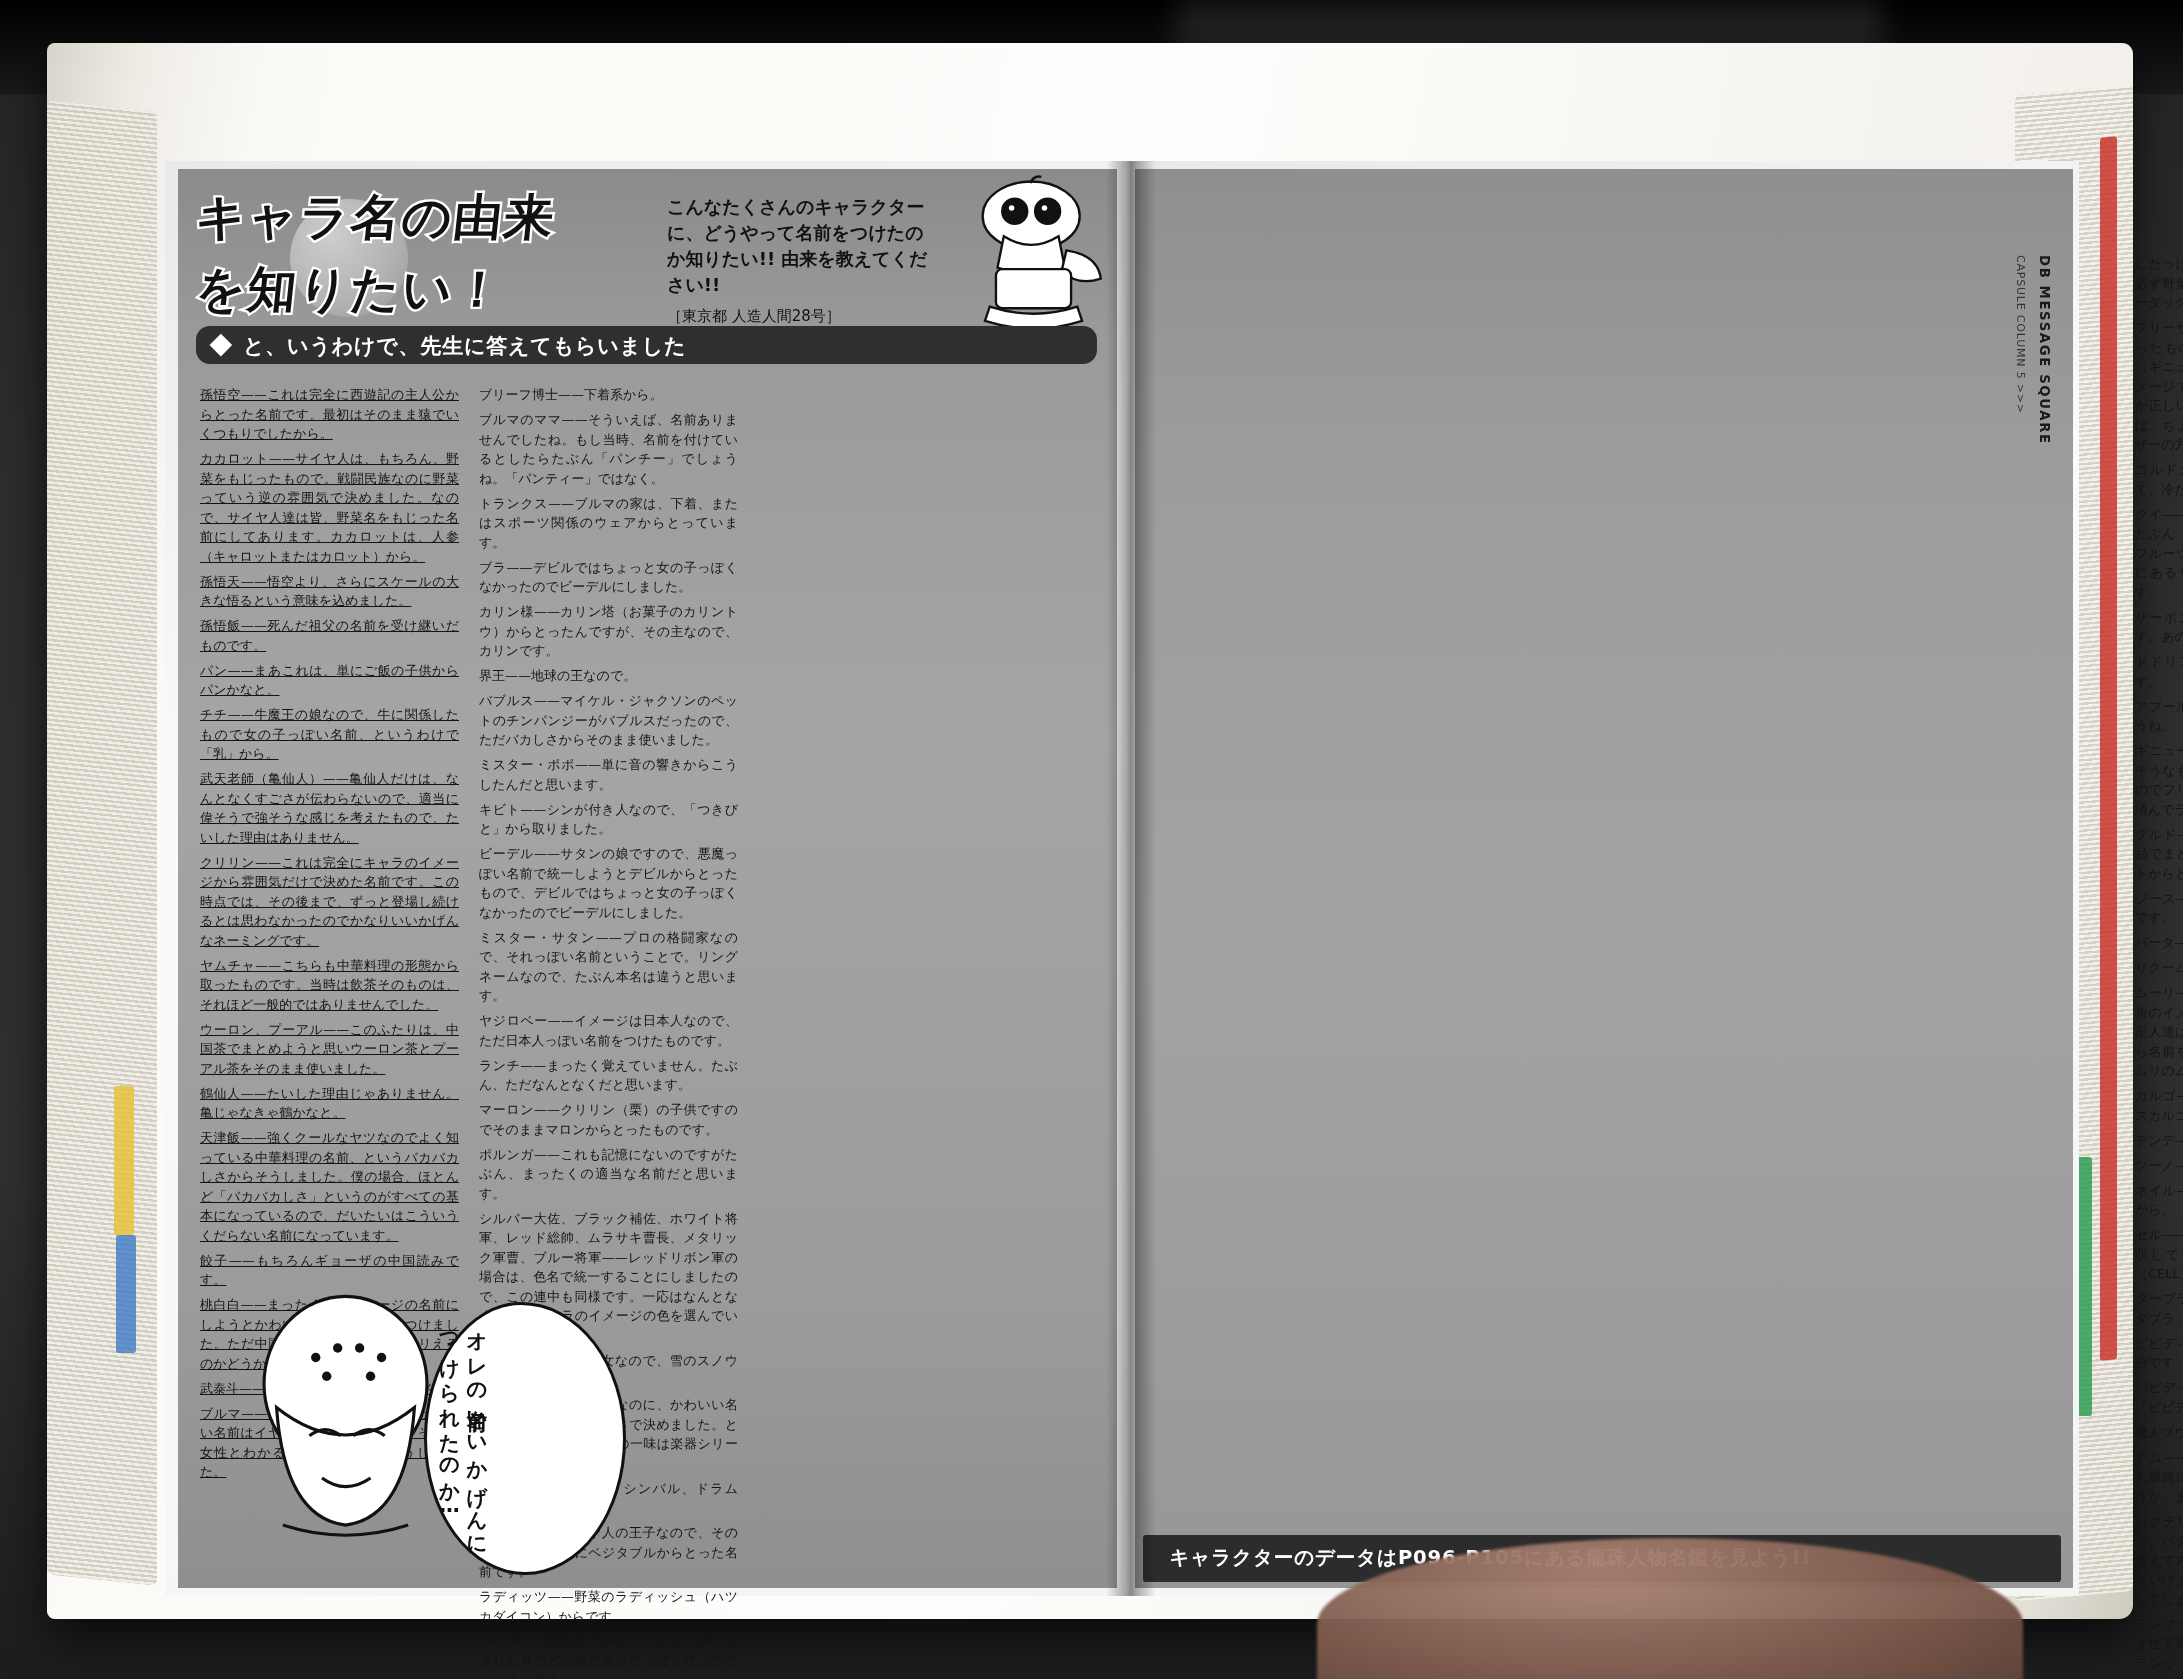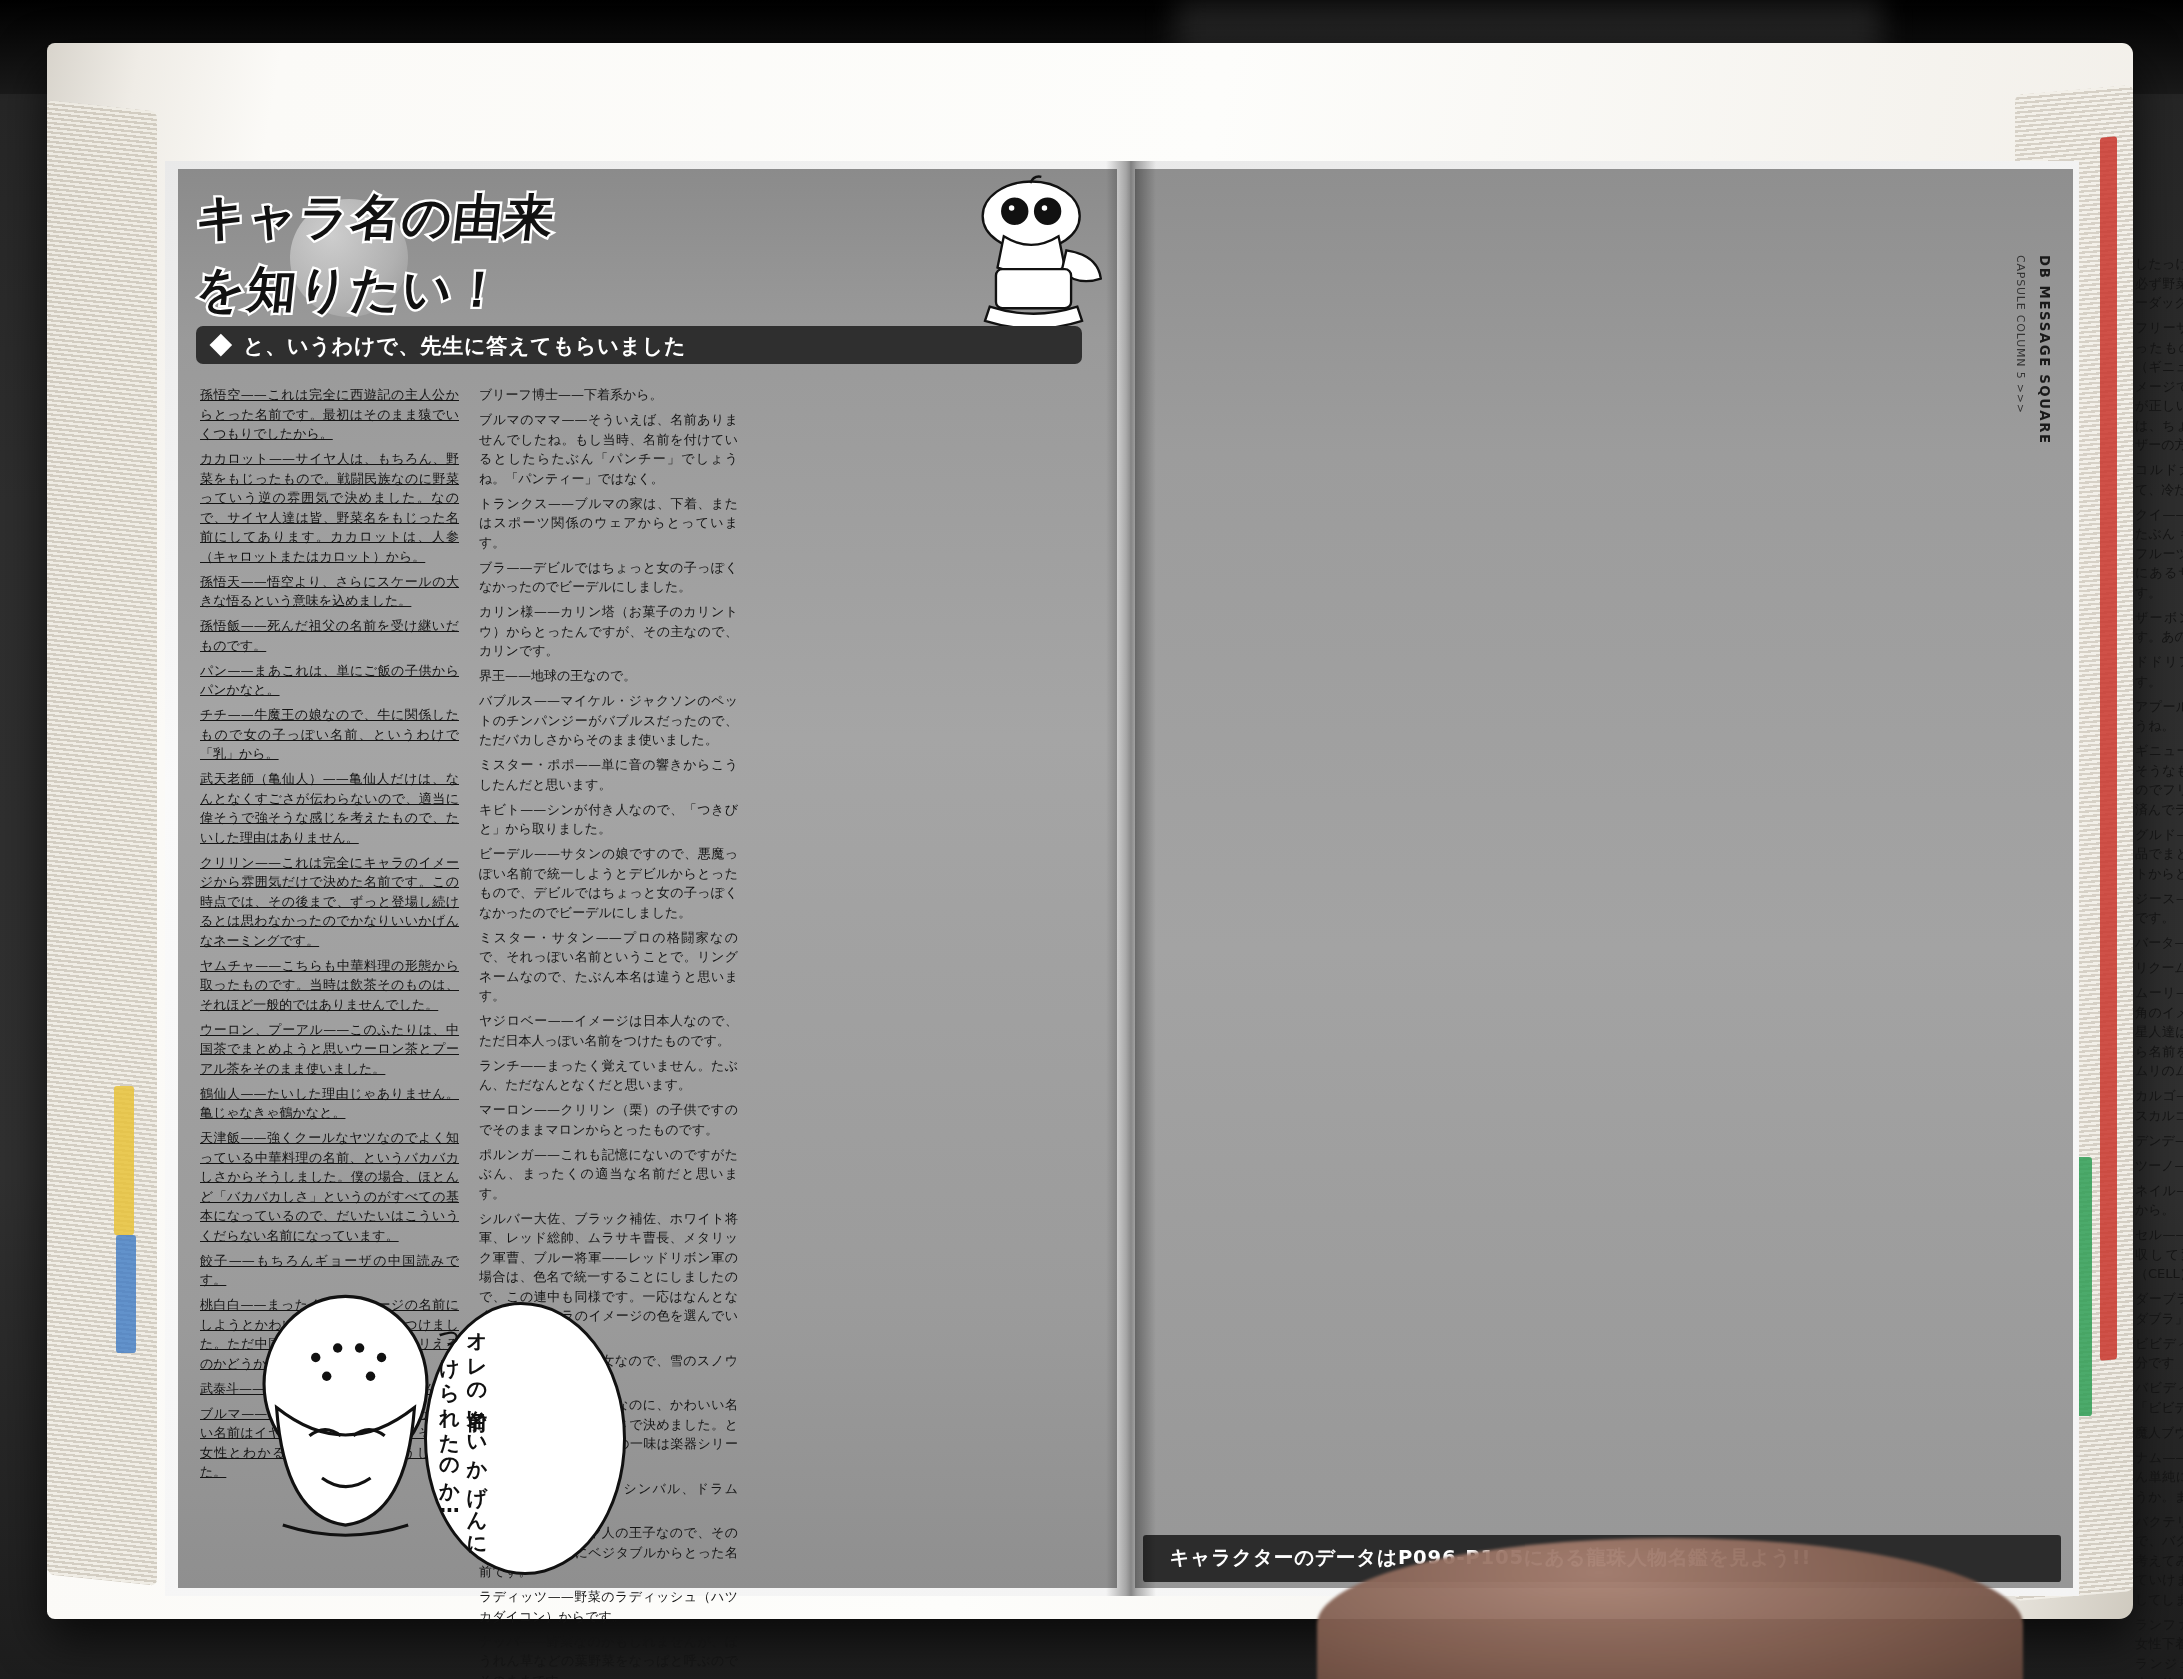--- a/index.html
+++ b/index.html
@@ -56,21 +56,21 @@
   .headline .line2{font-size:49px;transform:skewX(-6deg);margin-top:6.3px;}
   .globe{position:absolute;left:94px;top:14px;width:118px;height:118px;border-radius:50%;
      background:radial-gradient(circle at 35% 30%,#ffffff,#c9c9c9 60%,#8f8f8f 100%);opacity:.55;}
 
   .lede{position:absolute;left:502px;top:33px;width:267px;font-size:18px;line-height:1.45;color:#111;font-weight:bold;}
   .lede .src{display:block;font-weight:normal;font-size:15px;margin-top:7.8px;}
 
   .robot{position:absolute;left:784px;top:14px;width:180px;height:157px;}
   .robot svg{width:100%;height:100%;}
 
-  .subbar{position:absolute;left:31px;top:165px;width:886px;height:38px;background:#2f2f2f;border-radius:7px;}
+  .subbar{position:absolute;left:31px;top:165px;width:886px;height:38px;background:#2f2f2f;border-radius:14px;padding-left:15px;}
   .subbar span{position:absolute;left:47px;top:6.3px;color:#fff;font-size:21px;font-weight:bold;letter-spacing:0.8px;}
   .subbar .dot{position:absolute;left:17px;top:11px;width:15.7px;height:15.7px;background:#fff;transform:rotate(45deg);}
 
   .col{position:absolute;top:0;font-size:13px;line-height:1.5;color:#141414;}
   .entry{margin-bottom:5.5px;text-align:justify;}
 
   .lcol1{left:35px;top:224px;width:259px;text-decoration:underline;}
   .lcol2{left:314px;top:224px;width:259px;}
   .rcol1{left:1005px;top:93px;width:259px;}
 
@@ -113,20 +113,24 @@
 
       <div class="page left">
         <div class="panel-left"></div>
 
         <div class="headline">
           <div class="globe"></div>
           <div class="line1">キャラ名の由来</div>
           <div class="line2">を知りたい！</div>
         </div>
 
+        <div class="lede">
+          <span>こんなたくさんのキャラクターに、どうやって名前をつけたのか知りたい!! 由来を教えてください!!</span>
+          <span class="src">［東京都 人造人間28号］</span>
+        </div>
 
         <div class="robot ink-art">
           <svg viewBox="0 0 230 200" xmlns="http://www.w3.org/2000/svg">
             <g fill="#fff" stroke="#111" stroke-width="3">
               <ellipse cx="105" cy="52" rx="62" ry="44"></ellipse>
               <circle cx="84" cy="46" r="16" fill="#111"></circle>
               <circle cx="126" cy="46" r="16" fill="#111"></circle>
               <circle cx="80" cy="42" r="5" fill="#fff"></circle>
               <circle cx="122" cy="42" r="5" fill="#fff"></circle>
               <path d="M70 78 q35 22 70 0 l8 40 q-40 16 -86 0 z"></path>

